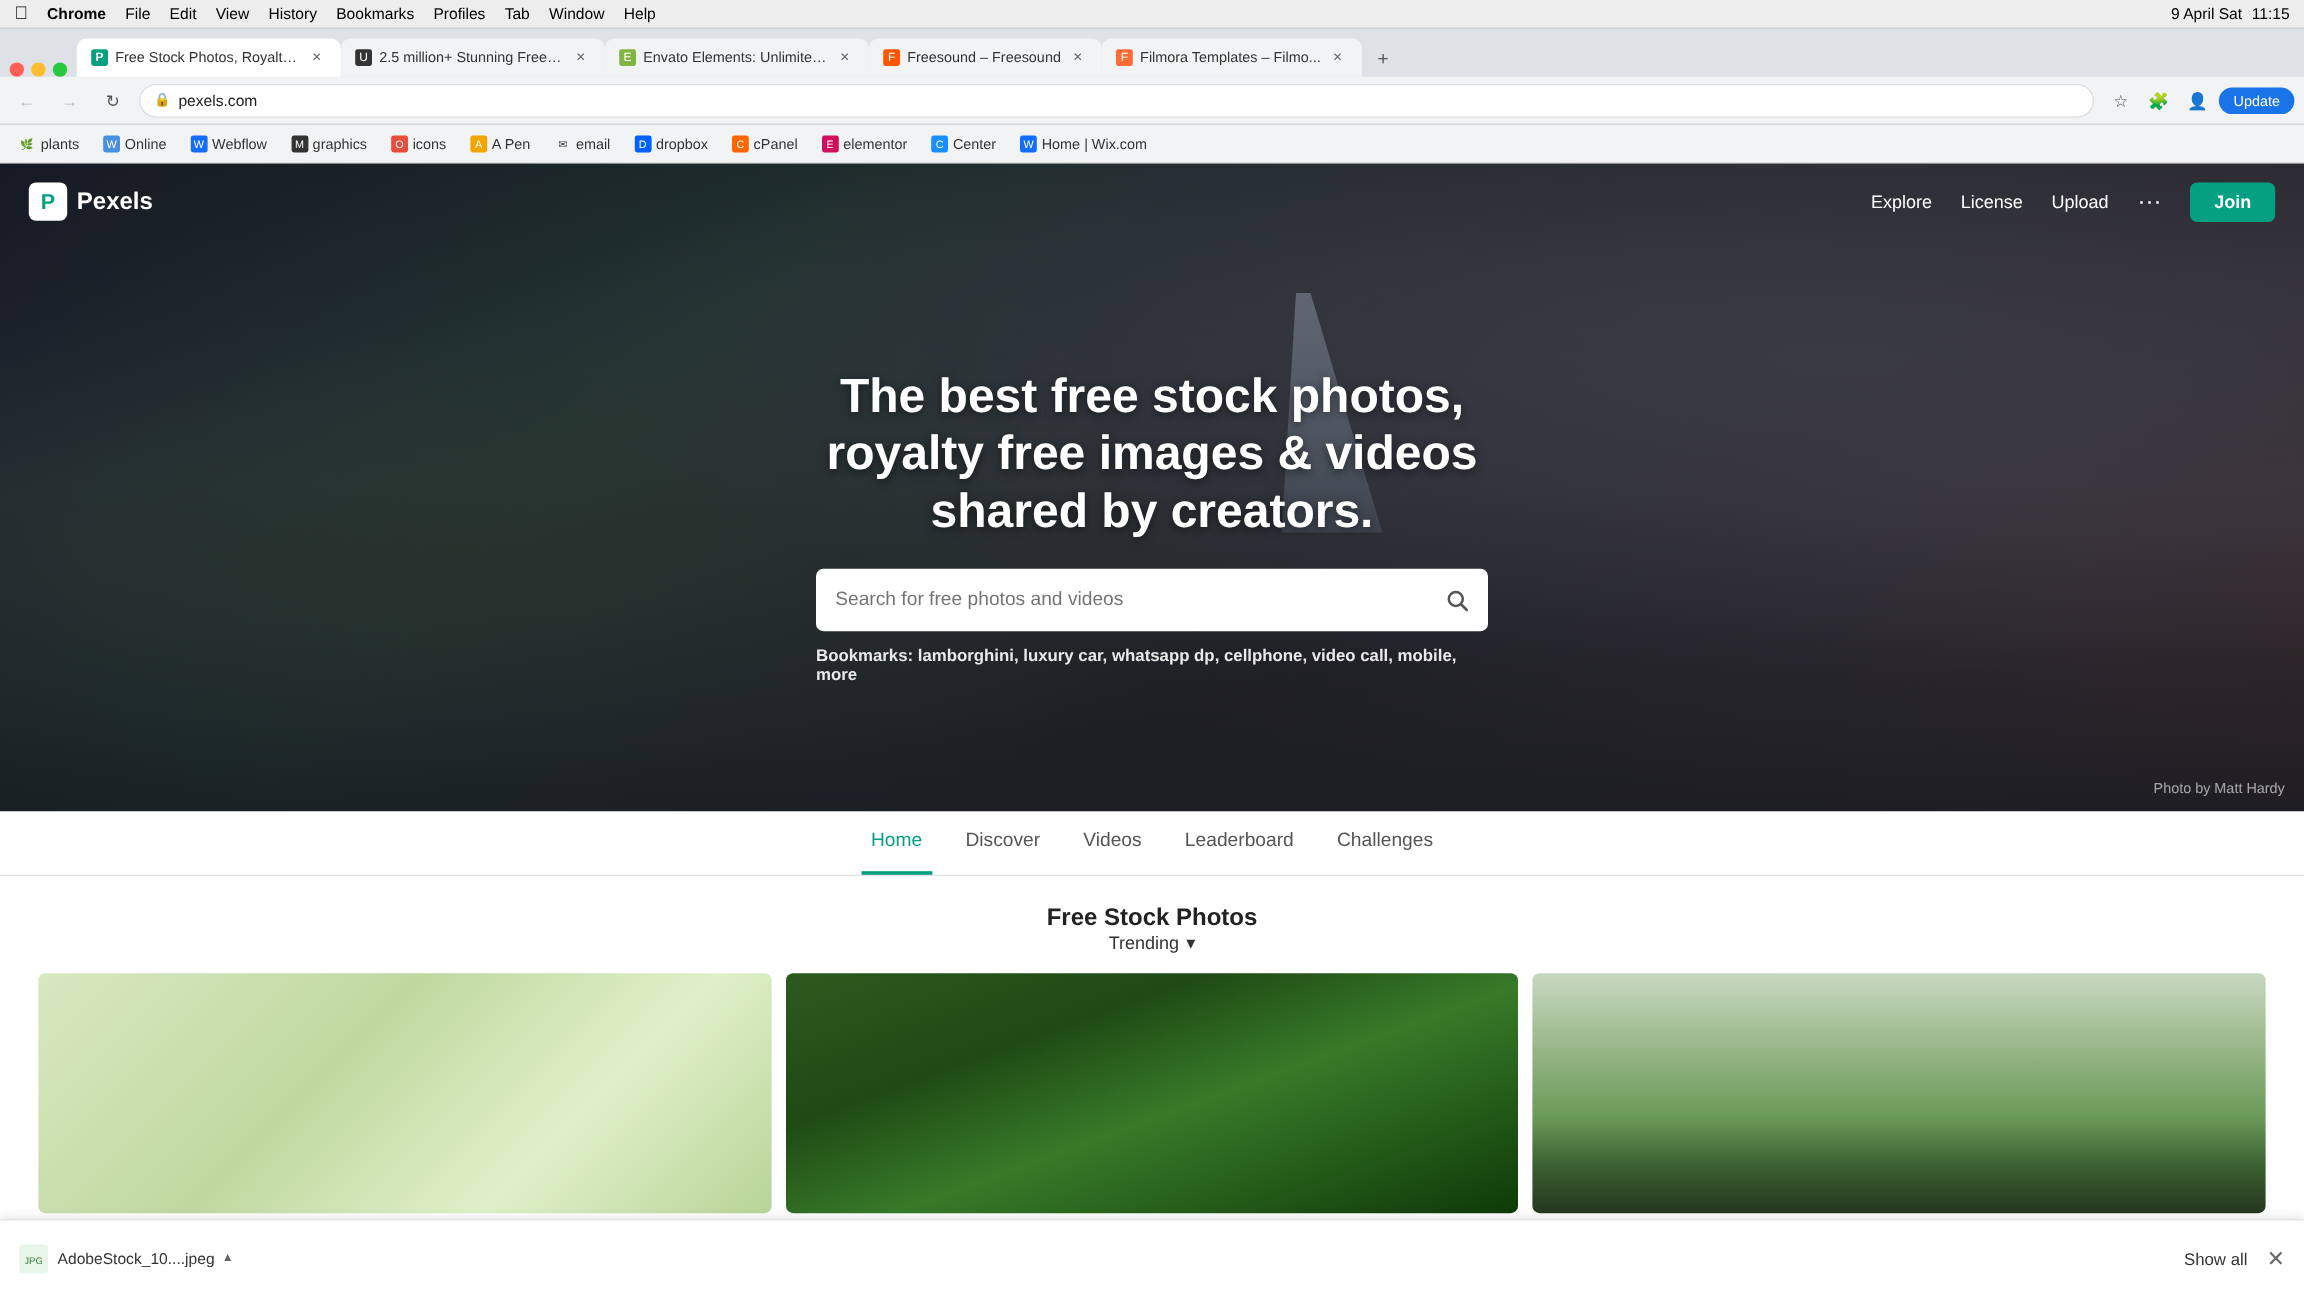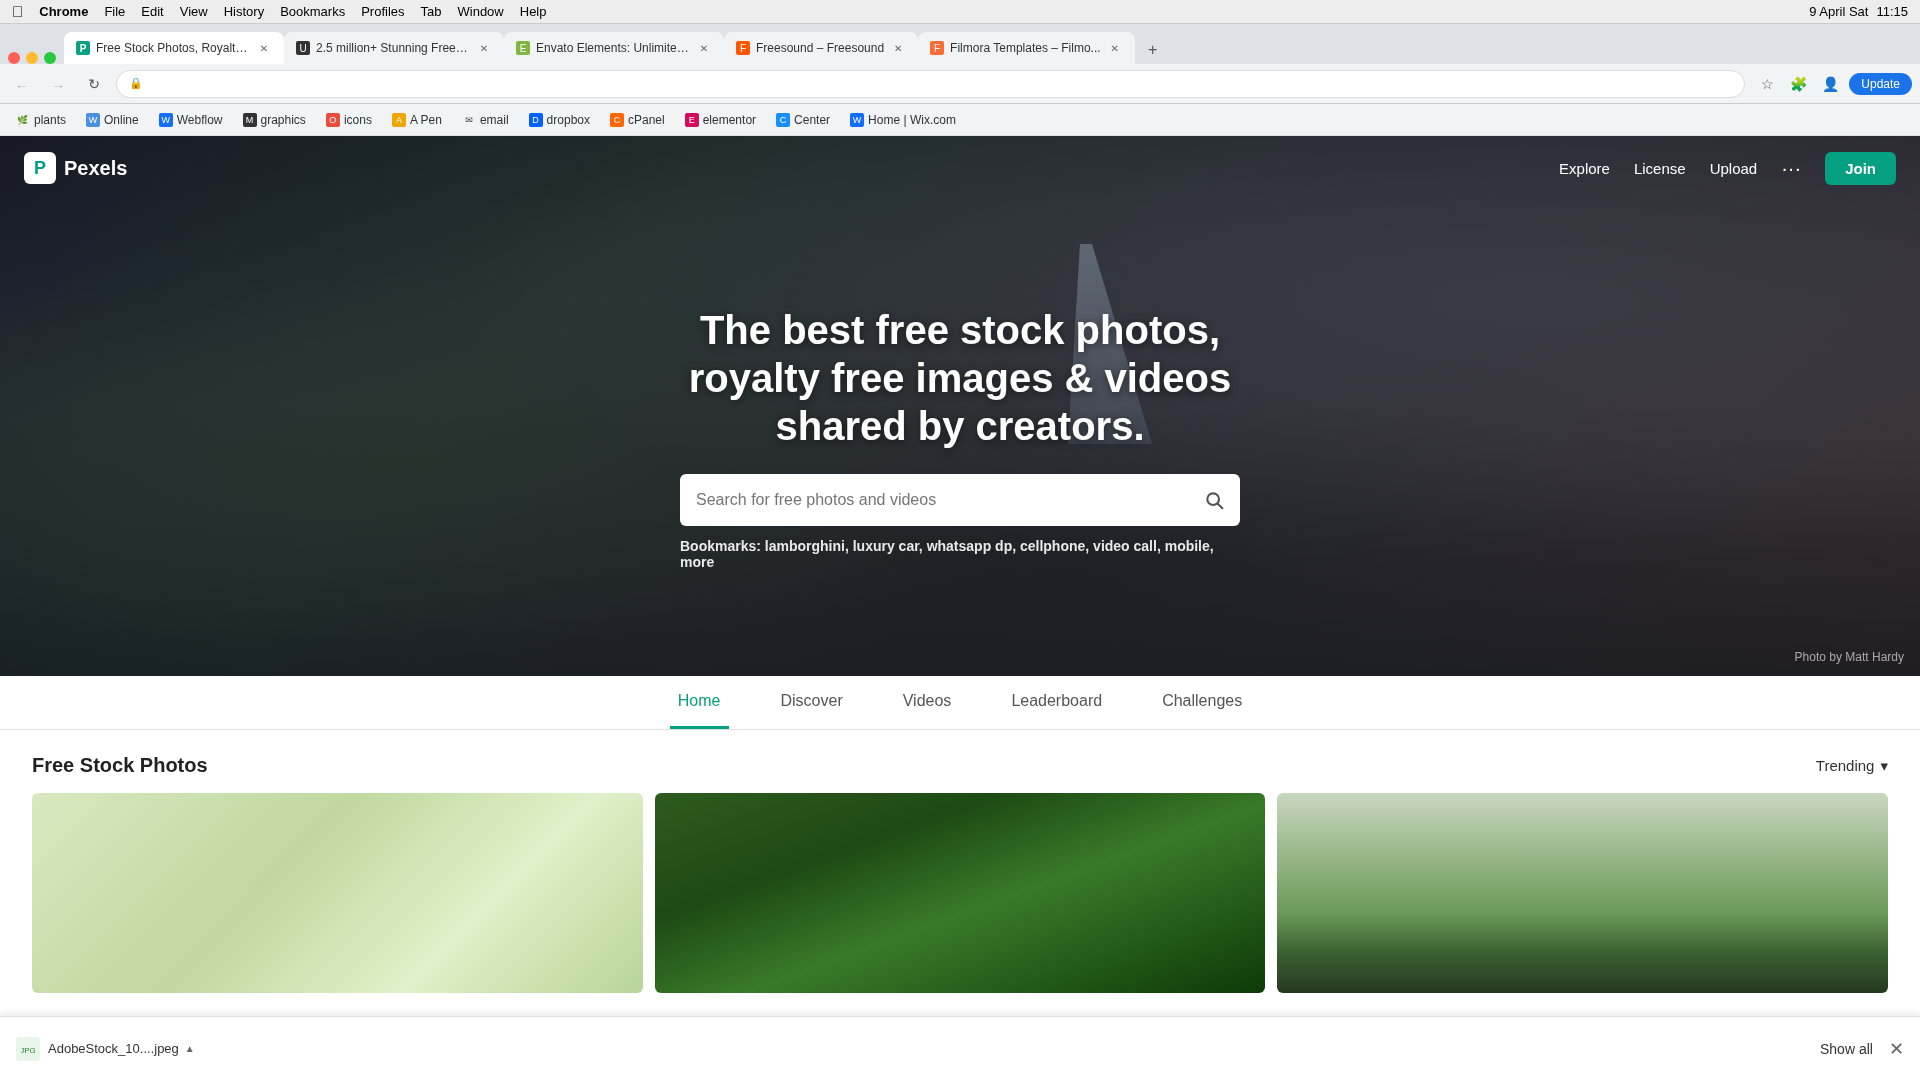--- a/index.html
+++ b/index.html
@@ -357,21 +357,21 @@
       bottom: 12px;
       right: 16px;
       color: rgba(255,255,255,0.6);
       font-size: 12px;
     }
 
     
     .content-nav {
       display: flex;
       justify-content: center;
-      gap: 44px;
+      gap: 20px;
       padding: 0;
       border-bottom: 1px solid #e0e0e0;
       background: #fff;
     }
     .content-tab {
       padding: 16px 8px;
       font-size: 16px;
       font-weight: 500;
       color: #555;
       cursor: pointer;
@@ -386,20 +386,21 @@
     
     .photos-section {
       padding: 24px 32px;
       background: #fff;
     }
     .photos-header {
       display: flex;
       align-items: center;
       justify-content: space-between;
       margin-bottom: 16px;
+      flex-direction: column;
     }
     .photos-title {
       font-size: 20px;
       font-weight: 700;
       color: #222;
     }
     .trending-dropdown {
       display: flex;
       align-items: center;
       gap: 6px;
@@ -571,20 +572,21 @@
 
     <div class="tab-add">+</div>
   </div>
 
   <div class="address-bar">
     <button class="nav-btn disabled">←</button>
     <button class="nav-btn disabled">→</button>
     <button class="nav-btn">↻</button>
     <div class="url-bar">
       <span class="url-bar-lock">🔒</span>
+      <span class="url-text">pexels.com</span>
     </div>
     <div class="address-bar-icons">
       <div class="addr-icon">☆</div>
       <div class="addr-icon">🧩</div>
       <div class="addr-icon">👤</div>
       <button class="update-btn">Update</button>
     </div>
   </div>
 
   <div class="bookmarks-bar">

